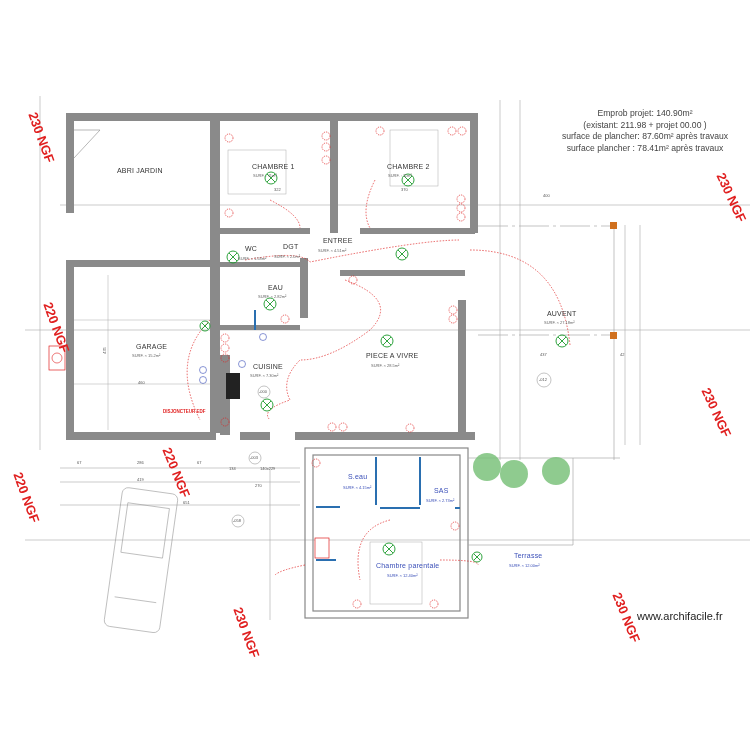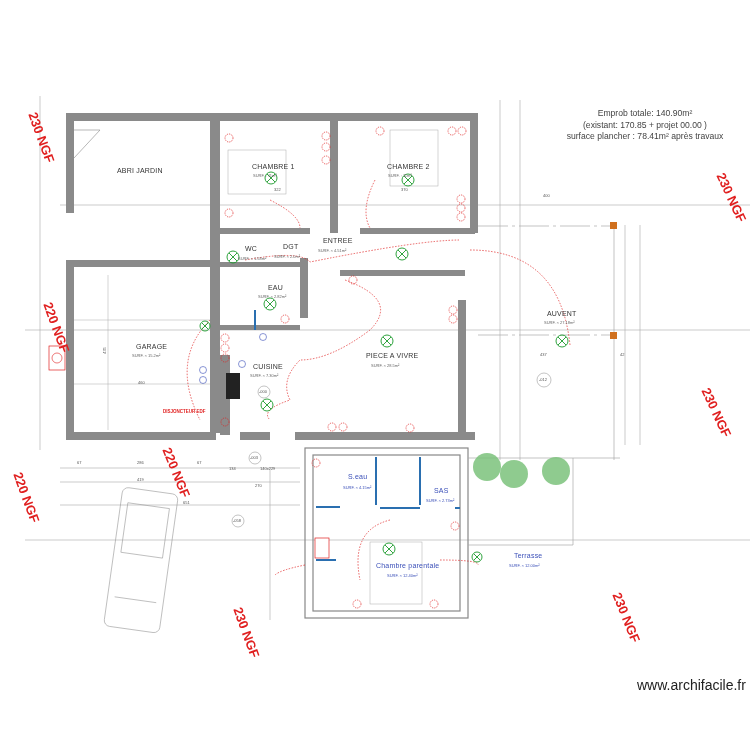--- a/index.html
+++ b/index.html
@@ -5,21 +5,21 @@
   html, body { margin: 0; padding: 0; background: #ffffff; }
   body { width: 750px; height: 750px; position: relative; overflow: hidden; font-family: "Liberation Sans", sans-serif; }
   svg { position: absolute; left: 0; top: 0; }
   .label { position: absolute; font-family: "Liberation Sans", sans-serif; color: #444; white-space: nowrap; }
   .room-name { font-size: 7px; color: #333; letter-spacing: 0.2px; }
   .room-surf { font-size: 4px; color: #666; }
   .blue { color: #3a4fb8; }
   .red-ngf { position: absolute; font-family: "Liberation Sans", sans-serif; font-weight: bold; color: #e02020; font-size: 13px; white-space: nowrap; }
   .summary { position: absolute; left: 540px; top: 108px; width: 210px; text-align: center; font-size: 8.6px; color: #444; line-height: 11.5px; }
   .summary div { white-space: nowrap; }
-  .watermark { position: absolute; left: 637px; top: 677px; font-size: 14px; color: #222; }
+  .watermark { position: absolute; left: 637px; top: 610px; font-size: 11px; color: #222; }
   .dim { position: absolute; font-size: 4px; color: #555; white-space: nowrap; }
   .disj { position: absolute; font-size: 4.5px; color: #e02020; font-weight: bold; white-space: nowrap; }
 </style>
 </head>
 <body>
 
 <svg width="750" height="750" viewBox="0 0 750 750">
 
   <g stroke="#aaa" stroke-width="0.6" fill="none">
     <line x1="40" y1="96" x2="40" y2="450"></line>
@@ -240,22 +240,23 @@
 <div class="red-ngf" style="left:15px;top:130px;transform:rotate(70deg);">230 NGF</div>
 <div class="red-ngf" style="left:0px;top:490px;transform:rotate(70deg);">220 NGF</div>
 <div class="red-ngf" style="left:150px;top:465px;transform:rotate(68deg);">220 NGF</div>
 <div class="red-ngf" style="left:30px;top:320px;transform:rotate(70deg);">220 NGF</div>
 <div class="red-ngf" style="left:690px;top:405px;transform:rotate(65deg);">230 NGF</div>
 <div class="red-ngf" style="left:600px;top:610px;transform:rotate(68deg);">230 NGF</div>
 <div class="red-ngf" style="left:220px;top:625px;transform:rotate(70deg);">230 NGF</div>
 <div class="red-ngf" style="left:705px;top:190px;transform:rotate(65deg);">230 NGF</div>
 
 <div class="summary">
-  <div>Emprob totale: 140.90m²</div>
-  <div>(existant: 170.85 + projet 00.00 )</div>
+  <div>Emprob projet: 140.90m²</div>
+  <div>(existant: 211.98 + projet 00.00 )</div>
+  <div>surface de plancher: 87.60m² après travaux</div>
   <div>surface plancher : 78.41m² après travaux</div>
 </div>
 
 <div class="label room-name" style="left:117px;top:167px;">ABRI JARDIN</div>
 
 <div class="label room-name" style="left:252px;top:163px;">CHAMBRE 1</div>
 <div class="label room-surf" style="left:253px;top:173px;">SURF. : 11m²</div>
 <div class="dim" style="left:274px;top:187px;">322</div>
 
 <div class="label room-name" style="left:387px;top:163px;">CHAMBRE 2</div>

